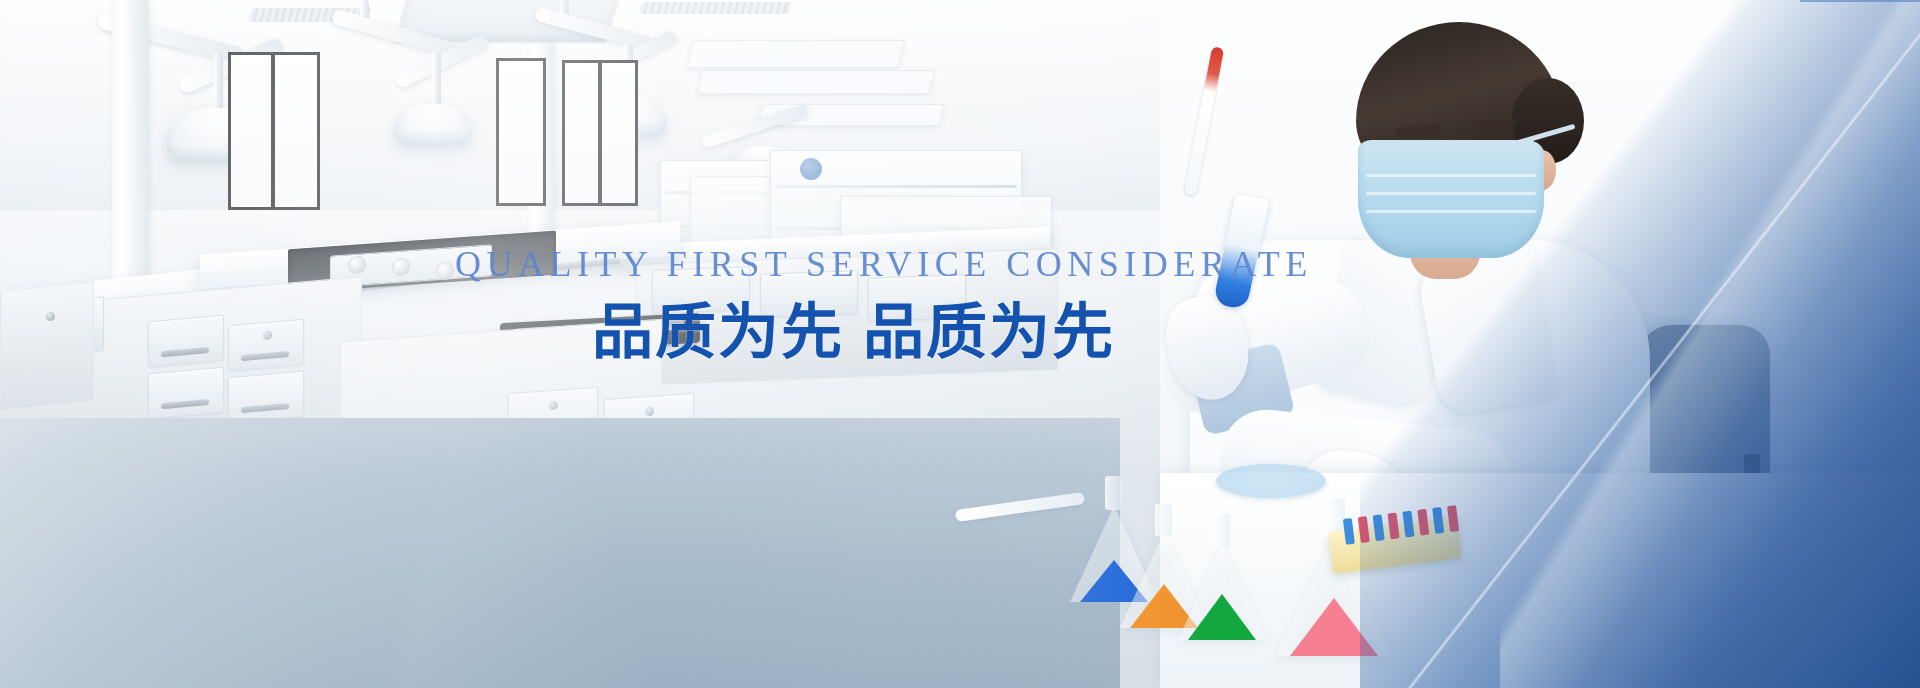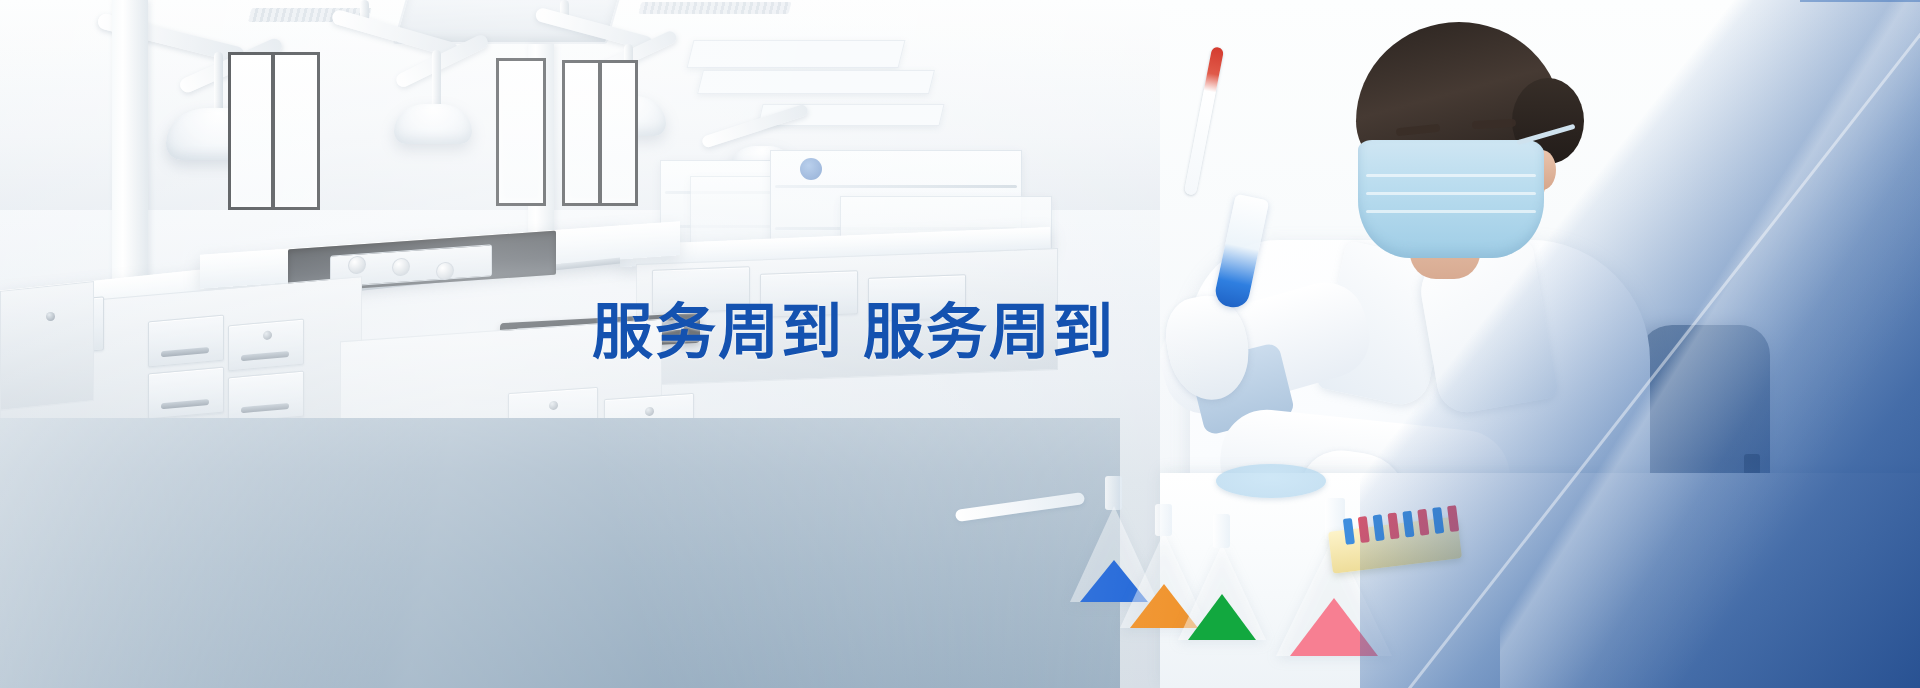--- a/index.html
+++ b/index.html
@@ -697,18 +697,19 @@
 
     <div class="blue-diag"></div>
     <div class="blue-diag-2"></div>
     <div class="diag-line"></div>
     <div class="corner-tick"></div>
 
     <div class="left-haze"></div>
   </div>
 
   <div class="copy">
-
-    <div class="headline">服务周到 服务周到</div>
+    <div class="eyebrow">QUALITY FIRST SERVICE CONSIDERATE</div>
+
+    <div class="headline">品质为先 品质为先</div>
 
   </div>
 
 </div>
 
 </body></html>

